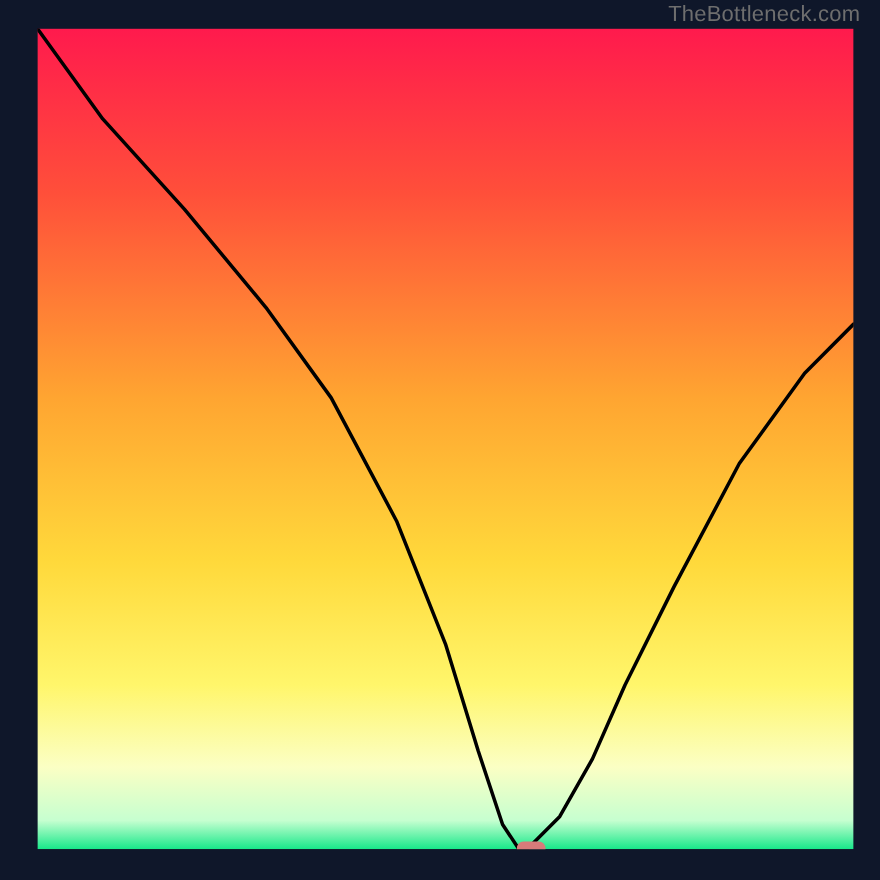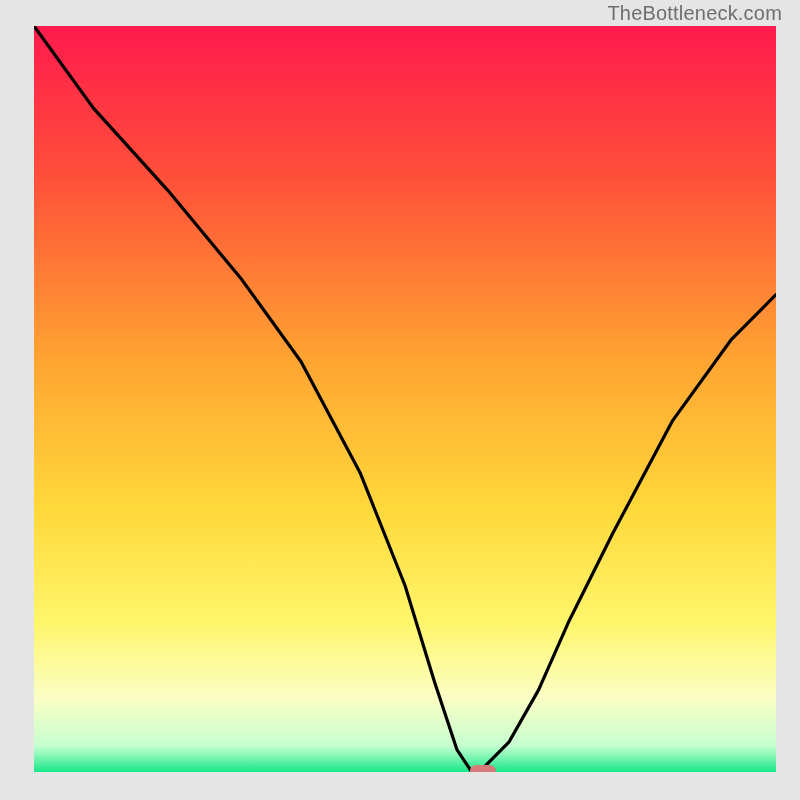--- a/index.html
+++ b/index.html
@@ -10,21 +10,21 @@
     background: #000;
     overflow: hidden;
     font-family: Arial, Helvetica, sans-serif;
   }
   .frame {
     position: absolute;
     left: 0;
     top: 0;
     width: 800px;
     height: 800px;
-    background: #e5e5e5;
+    background: #0f172a;
   }
   .plot {
     position: absolute;
     
     left: 34px;
     top: 26px;
     width: 742px;
     height: 746px;
   }
   .attribution {

